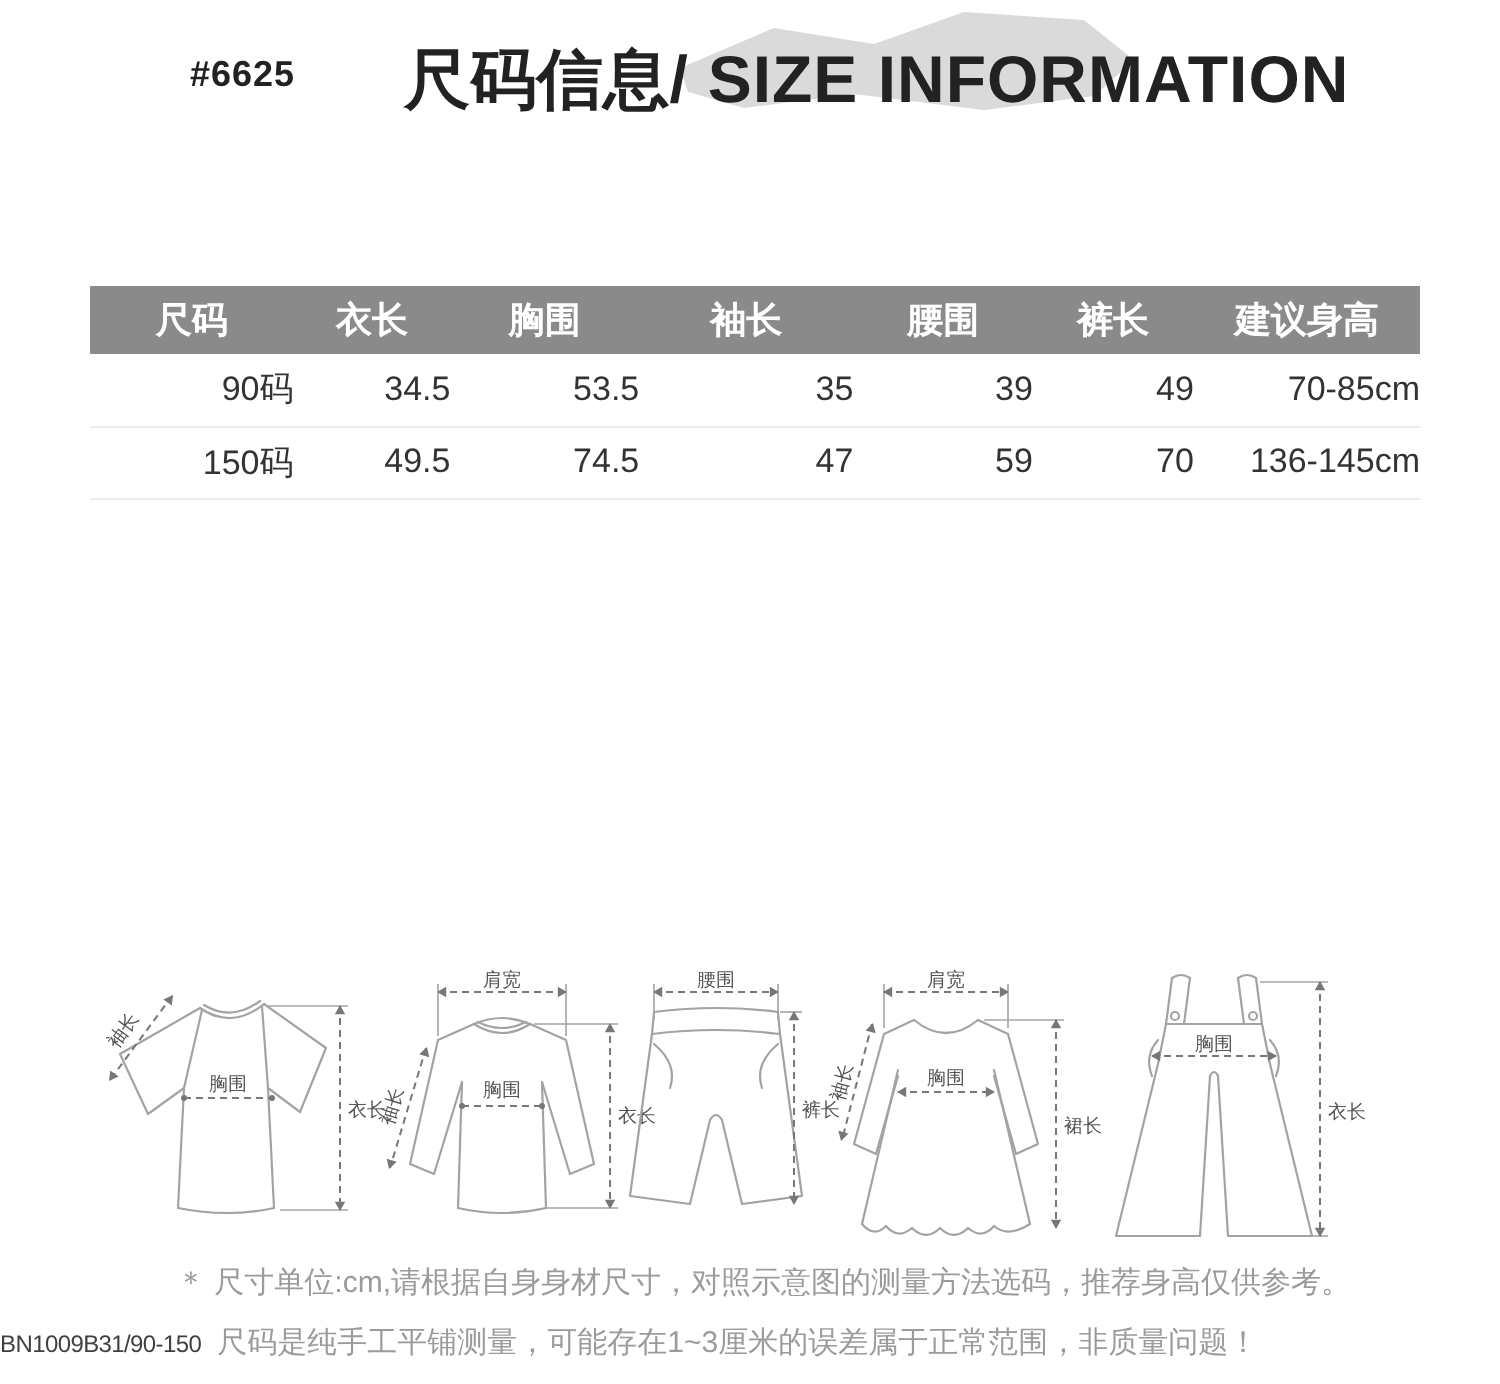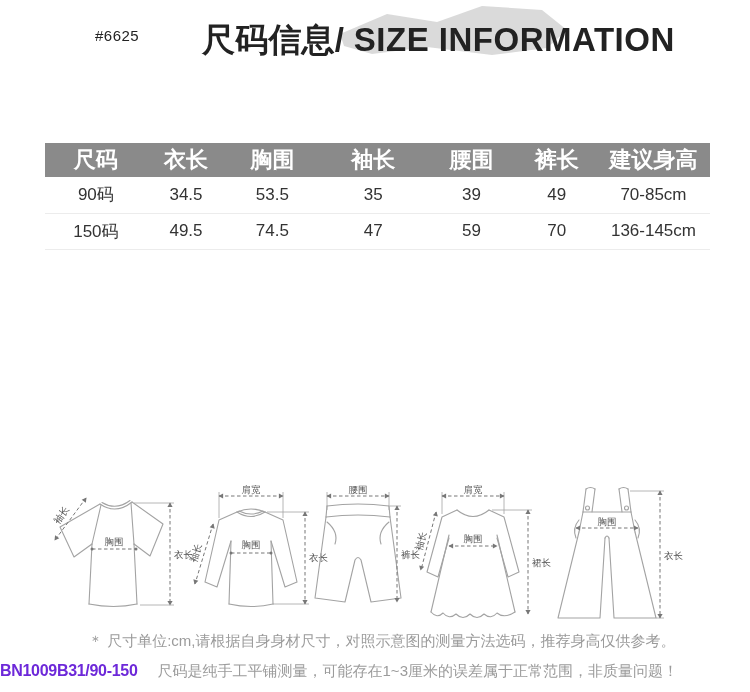--- a/index.html
+++ b/index.html
@@ -2,21 +2,21 @@
 <html style="--table_header_bg: #8a8a8a; --table_header_text: #ffffff; --table_row_divider: #ececec; --body_text: #333333; --note_text: #9b9b9b; --title_text: #222222; --brush_stroke: #d8d8d8; --diagram_line: #a3a3a3; --diagram_measure: #777777;"><head>
 <meta charset="utf-8">
 <style>
   * { margin: 0; padding: 0; box-sizing: border-box; }
   html, body { width: 750px; height: 692px; background: #ffffff; overflow: hidden; }
   body { font-family: "Liberation Sans", sans-serif; position: relative; }
 
   
   .sku {
     position: absolute; left: 95px; top: 27px;
-    font-size: 15px; font-weight: 400; color: var(--title_text, #222);
+    font-size: 18px; font-weight: 700; color: var(--title_text, #222);
     letter-spacing: 0.5px;
   }
   .brush {
     position: absolute; left: 332px; top: 0; width: 240px; height: 64px;
     z-index: 0;
   }
   .title {
     position: absolute; left: 202px; top: 18px; z-index: 1;
     font-size: 33px; font-weight: bold; color: var(--title_text, #222);
     white-space: nowrap; letter-spacing: 0.2px;
@@ -24,24 +24,24 @@
   .title .en { letter-spacing: 0.5px; }
 
   
   .table-wrap { position: absolute; left: 45px; top: 143px; width: 665px; }
   table.size-table { width: 100%; border-collapse: collapse; table-layout: fixed; }
   table.size-table thead tr {
     background: var(--table_header_bg, #8a8a8a);
   }
   table.size-table th {
     height: 34px; color: var(--table_header_text, #fff);
-    font-size: 22px; font-weight: bold; text-align: center;
+    font-size: 18px; font-weight: bold; text-align: center;
   }
   table.size-table td {
-    height: 36px; text-align: center; font-size: 17px;
+    height: 36px; text-align: right; font-size: 17px;
     color: var(--body_text, #333);
     border-bottom: 1px solid var(--table_row_divider, #ececec);
   }
 
   
   .diagrams {
     position: absolute; left: 48px; top: 486px; width: 660px;
     display: flex; align-items: flex-start;
   }
   .diagram { flex: 0 0 auto; }
@@ -64,23 +64,23 @@
   
   .note1 {
     position: absolute; left: 88px; top: 632px;
     font-size: 15px; color: var(--note_text, #9b9b9b); white-space: nowrap;
   }
   .note2 {
     position: absolute; left: 0; top: 662px;
     display: flex; align-items: baseline; gap: 8px; white-space: nowrap;
   }
   .note2 .code {
-    font-size: 16px; font-weight: bold; color: #6d28d9; letter-spacing: -0.3px;
-  }
-  .note2 .txt { font-size: 15px; color: var(--note_text, #9b9b9b); margin-left: 12px; }
+    font-size: 12px; font-weight: normal; color: #404040; letter-spacing: -0.3px;
+  }
+  .note2 .txt { font-size: 15px; color: var(--note_text, #9b9b9b); }
 </style>
 </head>
 <body>
 
 <svg class="brush" viewBox="0 0 240 64" aria-hidden="true">
   <polygon points="8,34 55,14 105,22 150,6 210,10 235,30 215,48 160,55 95,47 40,54 12,46" fill="var(--brush_stroke, #d8d8d8)" opacity="0.95"></polygon>
 </svg>
 <div class="sku">#6625</div>
 <h1 class="title"><span class="cn">尺码信息/</span><span class="en"> SIZE INFORMATION</span></h1>
 

